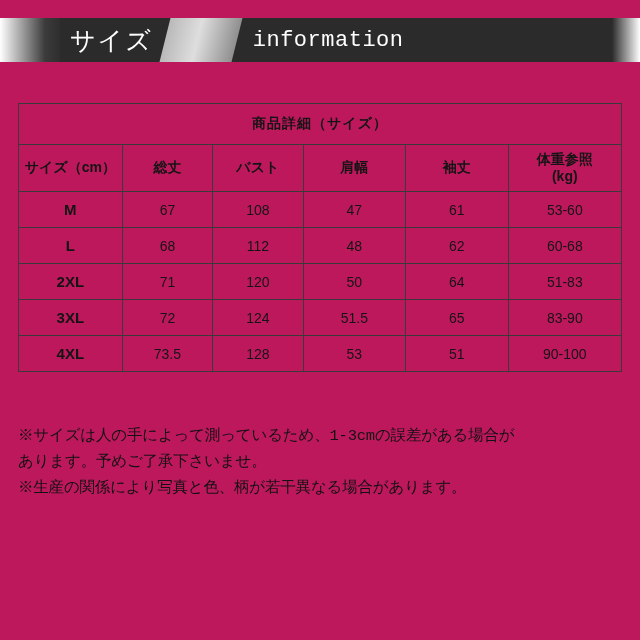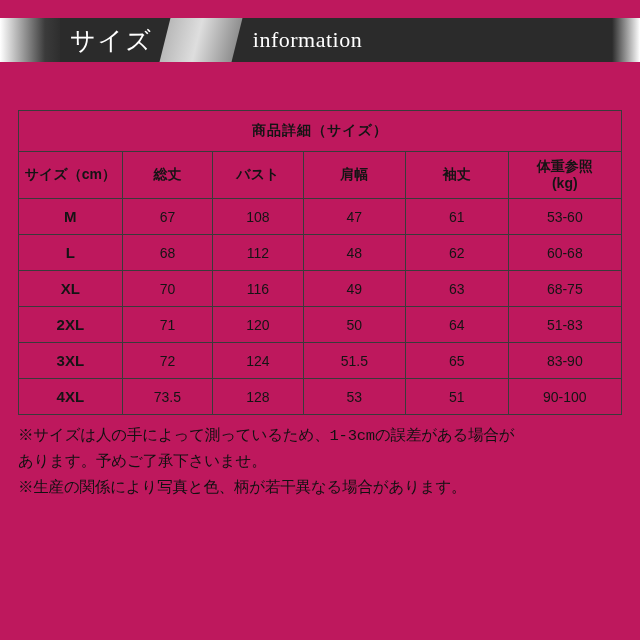--- a/index.html
+++ b/index.html
@@ -54,35 +54,35 @@
   .banner-sep {
     width: 72px;
     height: 100%;
     background: linear-gradient(to right, #b9b9b9 0%, #dedede 45%, #8f8f8f 100%);
     transform: skewX(-14deg);
     margin: 0 2px;
   }
   .banner-sub {
     color: #ffffff;
     font-size: 22px;
-    font-family: Liberation Serif, serif;
+    font-family: Liberation Mono, monospace;
     letter-spacing: 0.5px;
     padding-left: 14px;
     text-align: right;
   }
   .banner-right {
     width: 28px;
     background: linear-gradient(to right, #2b2b2b 0%, #ffffff 100%);
   }
 
   
   .table-wrap {
     position: absolute;
     left: 18px;
-    top: 110px;
+    top: 103px;
     width: 604px;
   }
   table.size-table {
     border-collapse: collapse;
     width: 100%;
     table-layout: fixed;
   }
   table.size-table th,
   table.size-table td {
     border: 1px solid #3a3a3a;
@@ -186,28 +186,20 @@
         </tr>
         <tr class="tbl-body">
           <td class="col-size">L</td>
           <td>68</td>
           <td>112</td>
           <td>48</td>
           <td>62</td>
           <td>60-68</td>
         </tr>
         <tr class="tbl-body">
-          <td class="col-size">XL</td>
-          <td>70</td>
-          <td>116</td>
-          <td>49</td>
-          <td>63</td>
-          <td>68-75</td>
-        </tr>
-        <tr class="tbl-body">
           <td class="col-size">2XL</td>
           <td>71</td>
           <td>120</td>
           <td>50</td>
           <td>64</td>
           <td>51-83</td>
         </tr>
         <tr class="tbl-body">
           <td class="col-size">3XL</td>
           <td>72</td>

